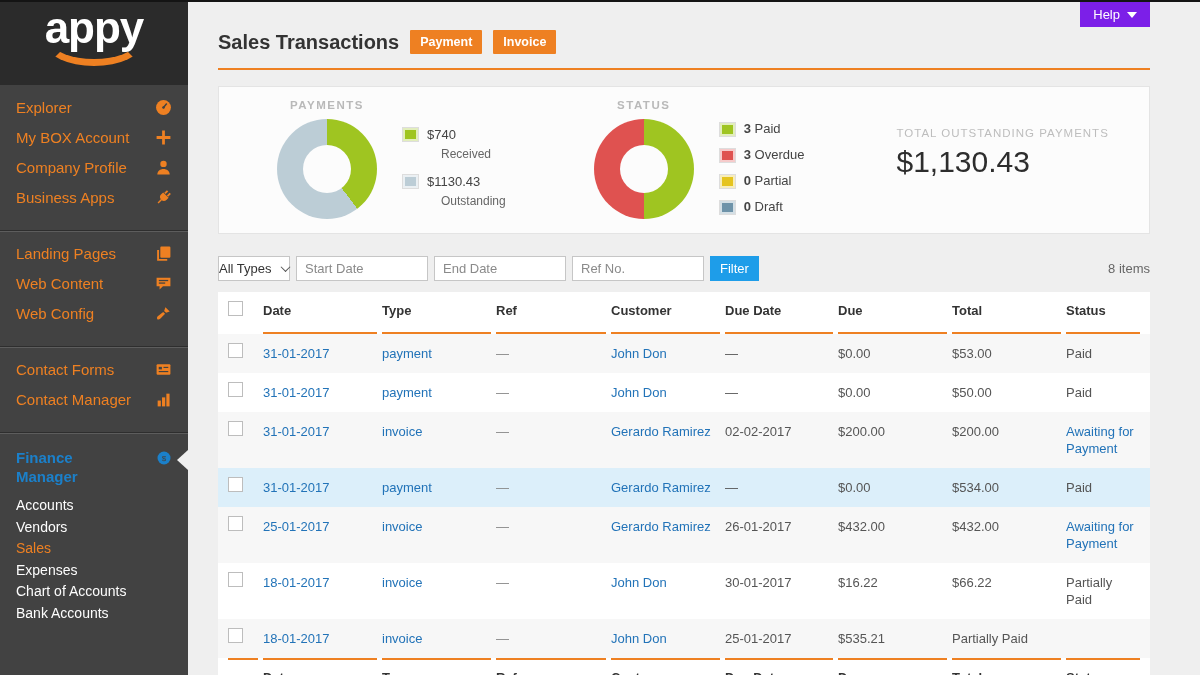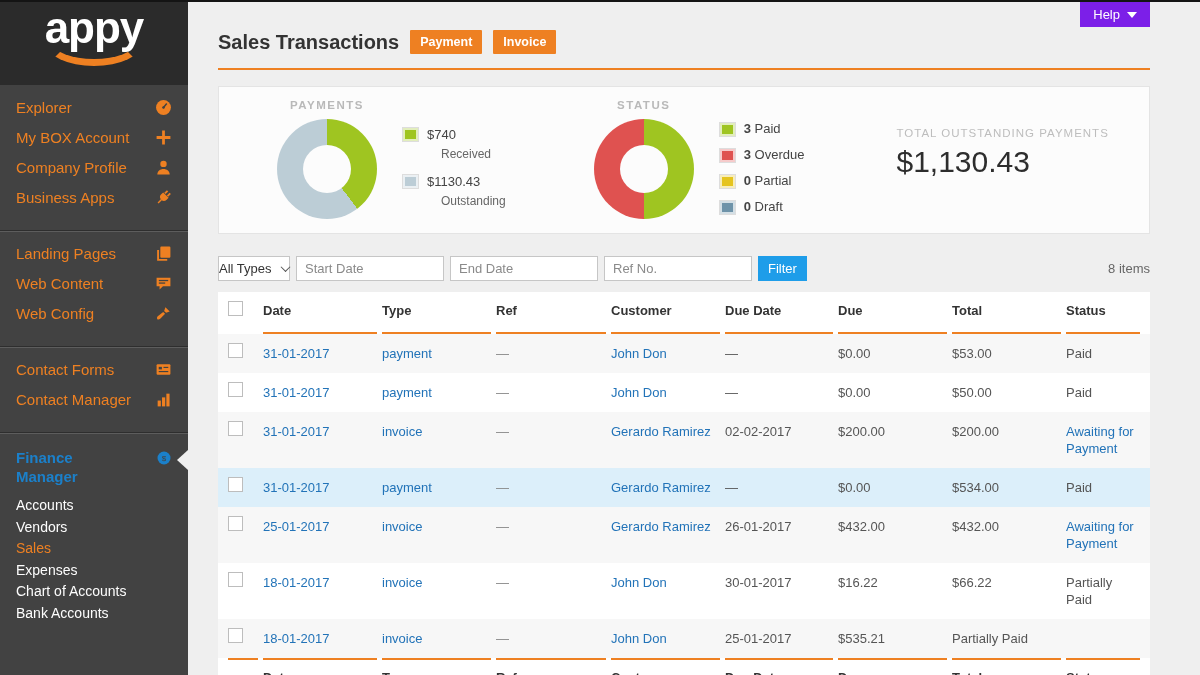--- a/index.html
+++ b/index.html
@@ -60,21 +60,21 @@
   .lg-count { font-weight:bold; }
   .total-block { margin-left:92px; margin-top:40px; }
   .total-lbl { font-size:11.5px; letter-spacing:1px; color:#bdbdbd; }
   .total-val { font-size:30px; color:#2d2d2d; margin-top:6px; }
 
   
   .filter-bar { display:flex; align-items:center; margin-top:22px; }
   .sel { background:#fff; border:1px solid #c6c6c6; height:25px; width:72px; display:flex; align-items:center;
     padding:0 0; font-size:13px; color:#333; cursor:pointer; }
   .chev { width:7px; height:7px; border-right:1.5px solid #555; border-bottom:1.5px solid #555; transform:rotate(45deg) translate(-1px,-1px); margin-left:auto; }
-  .fin { background:#fff; border:1px solid #c6c6c6; height:25px; width:148px; margin-left:6px; padding:0 8px; font-size:13px; color:#333; }
+  .fin { background:#fff; border:1px solid #c6c6c6; height:25px; width:132px; margin-left:6px; padding:0 8px; font-size:13px; color:#333; }
   .fin::placeholder { color:#8a8a8a; }
   .filter-btn { background:#1e9de9; color:#fff; font-size:13px; height:25px; padding:0 10px; border:none; margin-left:6px; cursor:pointer; }
   .items-count { margin-left:auto; font-size:13px; color:#666; }
 
   
   .table { background:#fff; margin-top:11px; }
   .tgrid { display:grid; grid-template-columns:30px 114px 109px 110px 109px 108px 109px 109px 1fr; column-gap:5px; align-items:start; padding:0 10px 0 10px; }
   .hrow .cell { font-size:13px; font-weight:bold; color:#333; padding:11px 0 14px; border-bottom:2px solid #ee8022; }
   .hrow .ckcell, .frow .ckcell { border:none; padding-top:9px; }
   .frow .cell { font-size:13px; font-weight:bold; color:#333; padding:10px 0 11px; border-top:2px solid #ee8022; }

